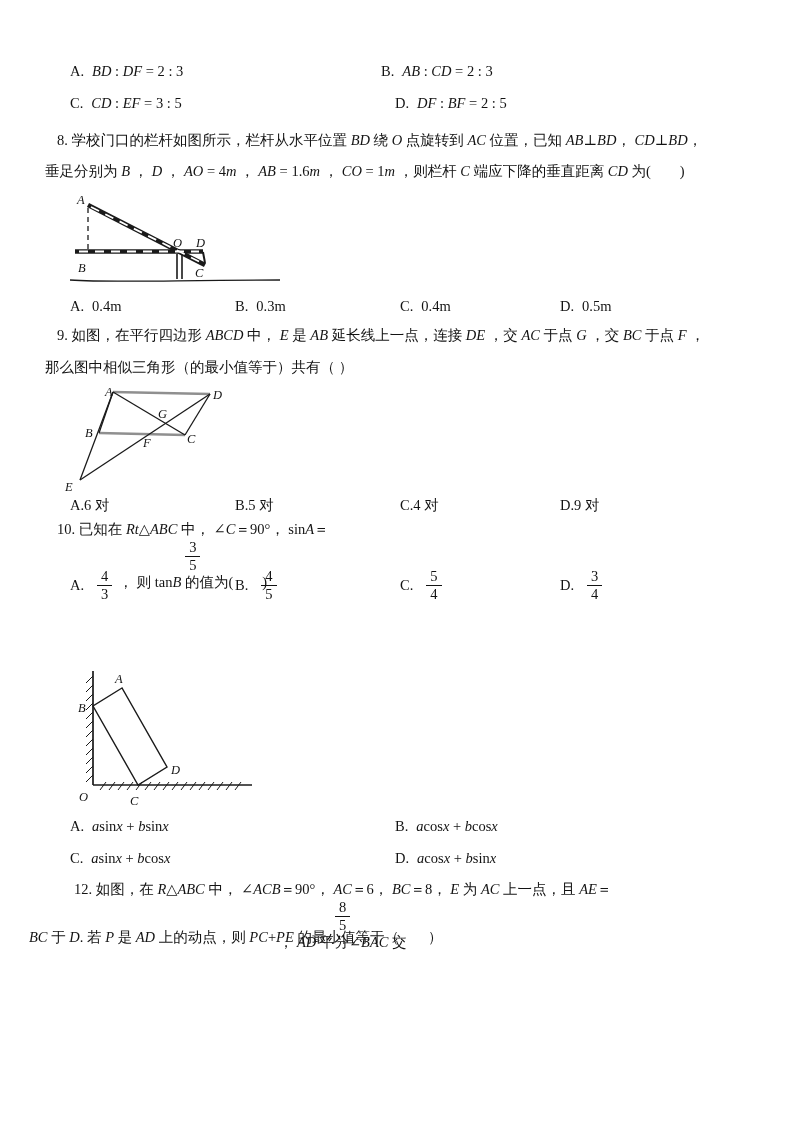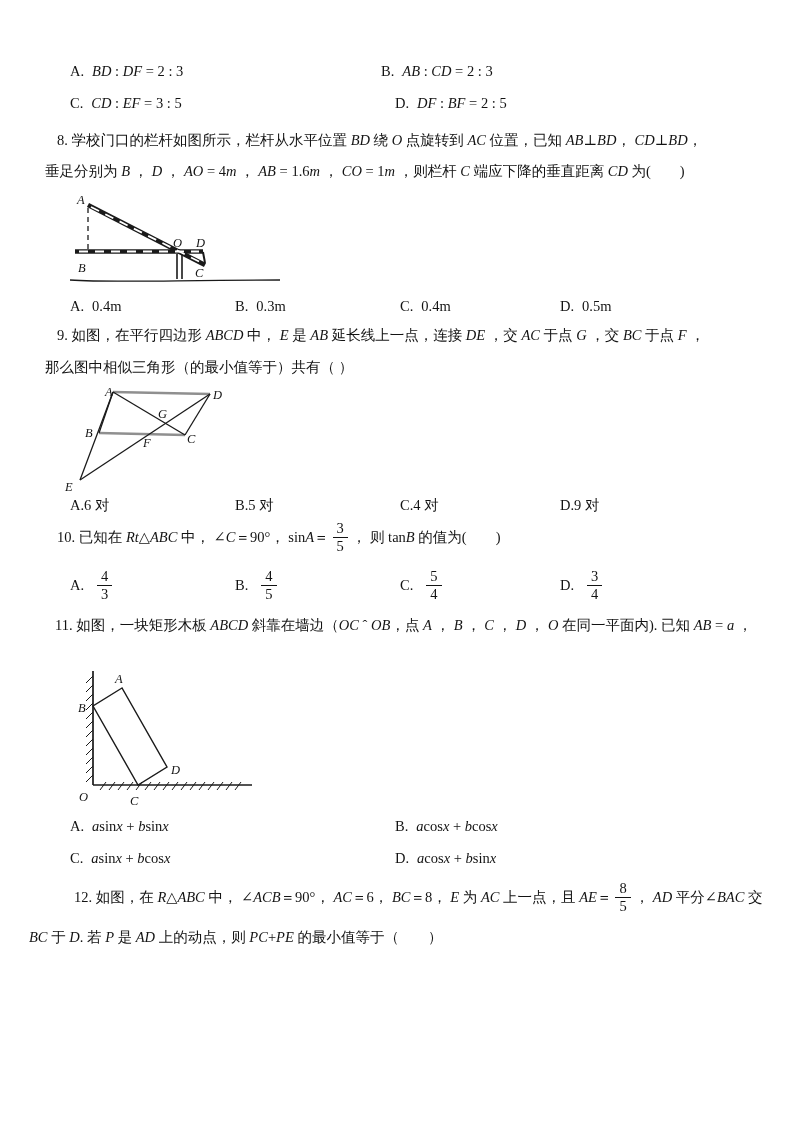--- a/index.html
+++ b/index.html
@@ -1,21 +1,21 @@
 <!DOCTYPE html>
 <html><head>
 <meta charset="utf-8">
 <style>
   html,body{margin:0;padding:0;background:#ffffff;}
   .page{position:relative;width:793px;height:1068px;background:#fff;color:#131313;
         font-family:"Liberation Serif","DejaVu Serif",serif;font-size:14.5px;overflow:hidden;}
   .line{position:absolute;white-space:pre;line-height:19px;}
   .cell{position:absolute;white-space:pre;line-height:19px;}
   .cell .lab{margin-right:8px;}
-  .fline{position:absolute;display:flex;align-items:center;white-space:pre;}
+  .fline{position:absolute;display:flex;align-items:center;white-space:pre;flex-direction:column;}
   .fcell{position:absolute;display:inline-flex;align-items:center;white-space:pre;}
   .fcell .lab{margin-right:9px;}
   .frac{display:inline-flex;flex-direction:column;align-items:center;line-height:1.15;
         margin:0 4px;font-size:14.5px;}
   .frac .num{padding:0 4px;border-bottom:1.4px solid #131313;}
   .frac .den{padding:0 4px;}
   .fig{position:absolute;}
   .fig text{font-family:"Liberation Serif","DejaVu Serif",serif;font-style:italic;
             font-size:12.5px;fill:#131313;}
   i{font-style:italic;}
@@ -93,21 +93,20 @@
 
   <div class="fline" style="left:57px;top:520px">
     <span class="m">10. 已知在 <i>Rt</i>△<i>ABC</i> 中， ∠<i>C</i>＝90°， <span class="rm">sin</span><i>A</i>＝</span><span class="frac"><span class="num">3</span><span class="den">5</span></span><span class="m">， 则 <span class="rm">tan</span><i>B</i> 的值为(　　)</span>
   </div>
 
   <span class="fcell" style="left:70px;top:568px"><span class="lab">A.</span><span class="frac"><span class="num">4</span><span class="den">3</span></span></span>
   <span class="fcell" style="left:235px;top:568px"><span class="lab">B.</span><span class="frac"><span class="num">4</span><span class="den">5</span></span></span>
   <span class="fcell" style="left:400px;top:568px"><span class="lab">C.</span><span class="frac"><span class="num">5</span><span class="den">4</span></span></span>
   <span class="fcell" style="left:560px;top:568px"><span class="lab">D.</span><span class="frac"><span class="num">3</span><span class="den">4</span></span></span>
 
-  <div class="line m" style="left:55px;top:616px">11. 如图，一块矩形木板 <i>ABCD</i> 斜靠在墙边（<i>OC</i> ˆ <i>OB</i>，点 <i>A</i> ， <i>B</i> ， <i>C</i> ， <i>D</i> ， <i>O</i> 在同一平面内). 已知 <i>AB</i> = <i>a</i> ，</div>
 
   <svg class="fig" style="left:60px;top:668px" width="200" height="144" viewBox="0 0 200 144">
     <g stroke="#1a1a1a" fill="none">
       <line x1="33" y1="3" x2="33" y2="117" stroke-width="1.7"></line>
       <line x1="33" y1="117" x2="192" y2="117" stroke-width="1.7"></line>
     </g>
     <g stroke="#1a1a1a" fill="none" stroke-width="1">
       <line x1="33" y1="8" x2="26" y2="15"></line>
         <line x1="33" y1="17" x2="26" y2="24"></line>
       <line x1="33" y1="26" x2="26" y2="33"></line>

